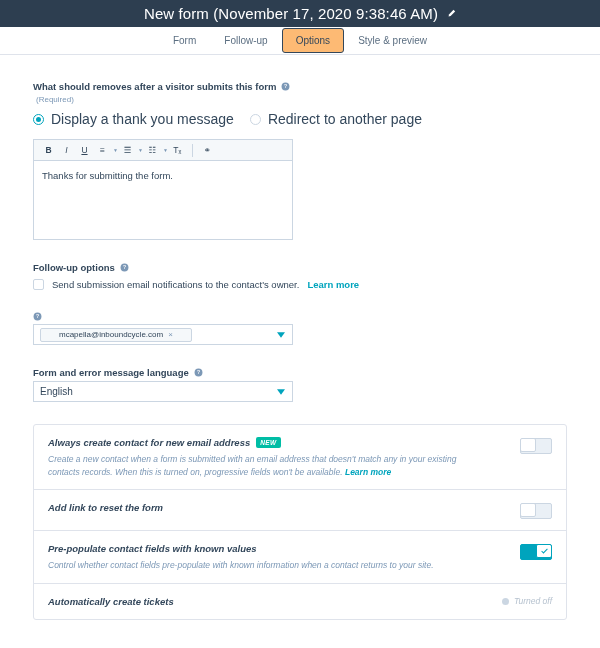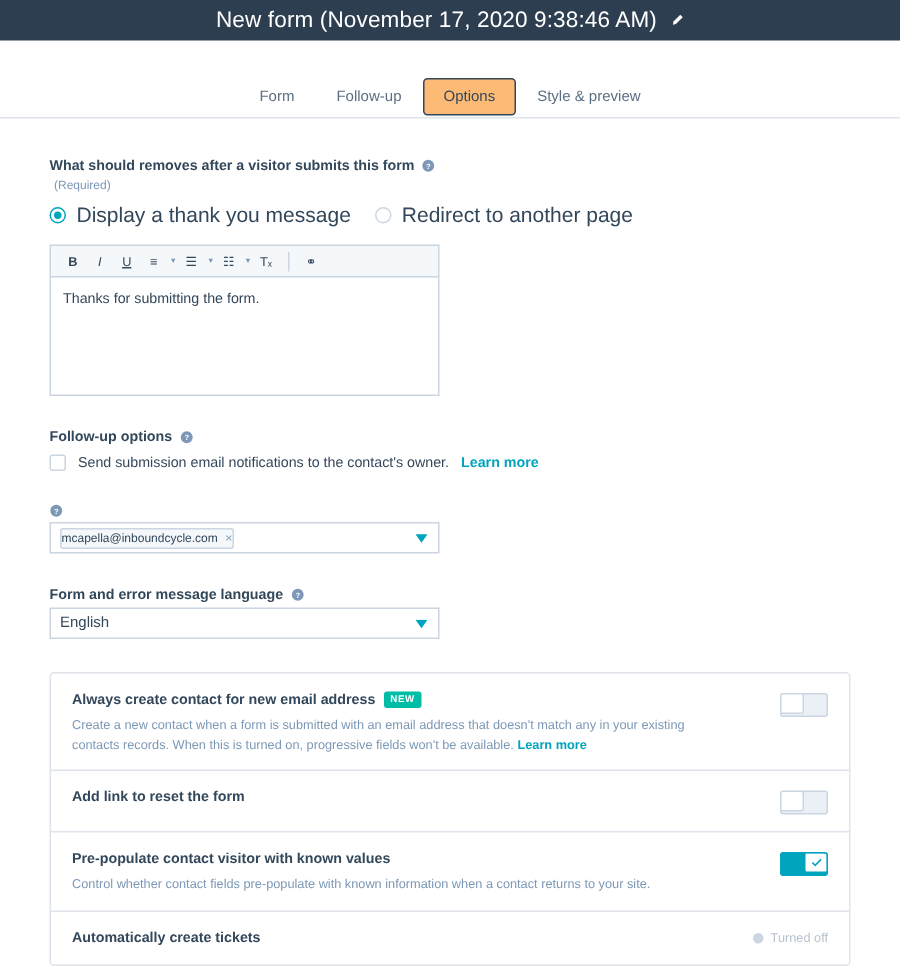--- a/index.html
+++ b/index.html
@@ -39,21 +39,20 @@
   
   .tabbar {
     height: 27px;
     background: #ffffff;
     border-bottom: 1px solid #dfe3eb;
     display: flex;
     align-items: center;
     justify-content: center;
     gap: 0px;
     position: relative;
-    margin-top: 24px;
   }
   .tab {
     font-size: 10px;
     color: #5c6f82;
     padding: 5px 13px;
     cursor: pointer;
     white-space: nowrap;
     border: 1px solid transparent;
     border-radius: 3px;
     line-height: 13px;
@@ -215,21 +214,21 @@
     position: relative;
     cursor: pointer;
   }
   .token {
     display: inline-flex;
     align-items: center;
     gap: 5px;
     border: 1px solid #cbd6e2;
     background: #f5f8fa;
     border-radius: 2px;
-    padding: 1px 0;
+    padding: 1px 18px;
     font-size: 8px;
     color: #33475b;
     height: 14px;
     box-sizing: border-box;
   }
   .token-x {
     font-size: 8px;
     color: #7c98b6;
     cursor: pointer;
     line-height: 1;
@@ -253,20 +252,21 @@
     border-radius: 3px;
     background: #fff;
     overflow: hidden;
   }
   .setting-row {
     display: flex;
     align-items: flex-start;
     padding: 11px 14px 11px 14px;
     border-bottom: 1px solid #dfe3eb;
     gap: 10px;
+    font-style: italic;
   }
   .setting-row:last-child {
     border-bottom: none;
     align-items: center;
   }
   .setting-main { flex: 1; min-width: 0; }
   .setting-title {
     font-size: 9.5px;
     font-weight: bold;
     color: #33475b;
@@ -499,21 +499,21 @@
         </div>
       </div>
       <div class="toggle off">
         <span class="knob"></span>
       </div>
     </div>
 
     <div class="setting-row">
       <div class="setting-main">
         <div class="setting-title">
-          <span>Pre-populate contact visitor with known values</span>
+          <span>Pre-populate contact fields with known values</span>
         </div>
         <div class="setting-desc">Control whether contact fields pre-populate with known information when a contact returns to your site.</div>
       </div>
       <div class="toggle on">
         <span class="knob">
           <svg width="7" height="6" viewBox="0 0 12 10" aria-hidden="true">
             <path d="M1 5l3.2 3.3L11 1.4" stroke="#00a4bd" stroke-width="1.8" fill="none"></path>
           </svg>
         </span>
       </div>

